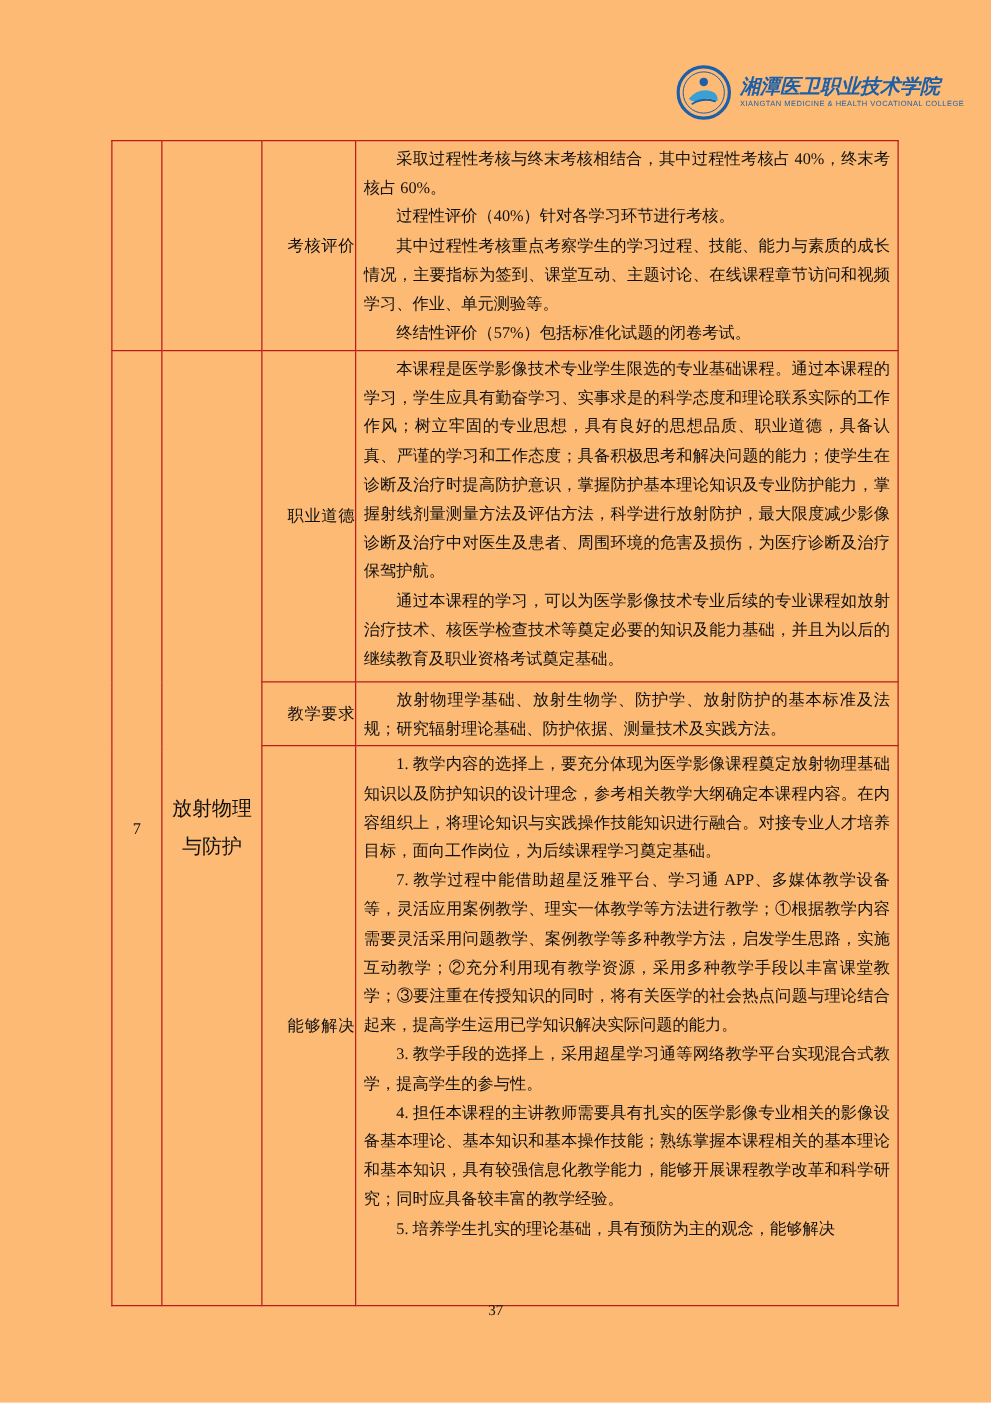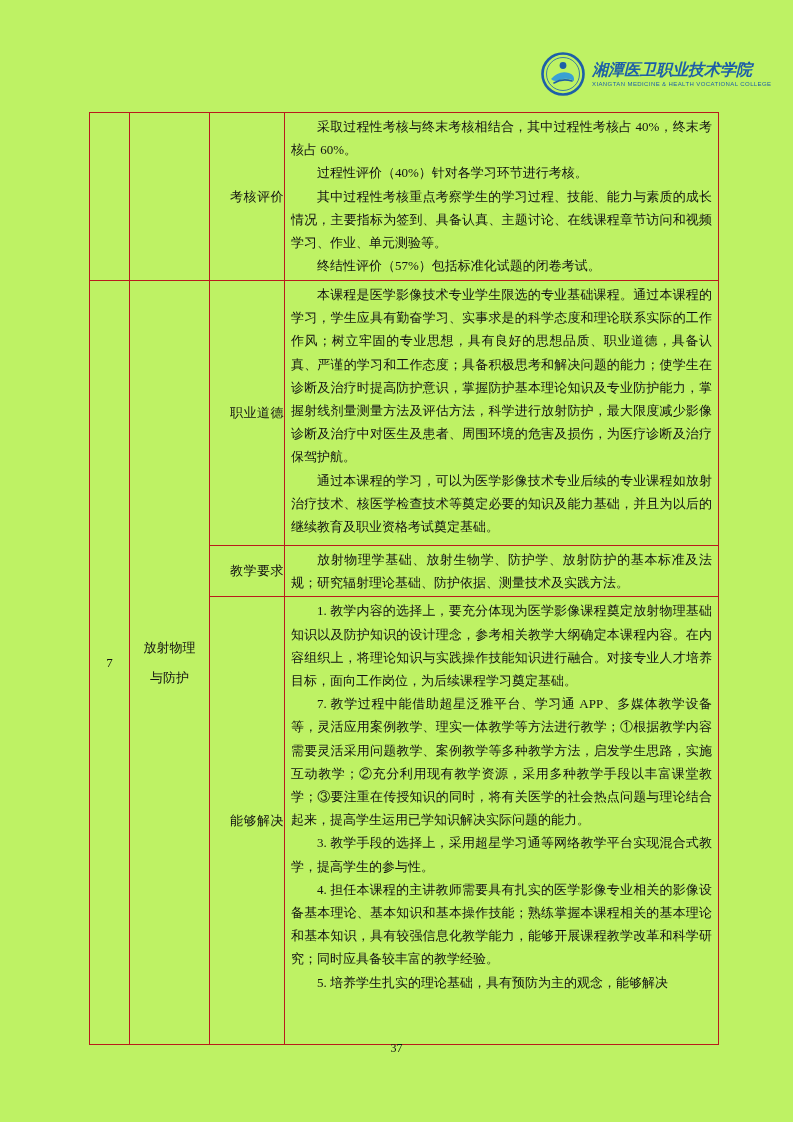--- a/index.html
+++ b/index.html
@@ -3,21 +3,21 @@
 <meta charset="utf-8">
 <style>
   * { margin:0; padding:0; box-sizing:border-box; }
   html, body { width:793px; height:1122px; background:#ffffff; }
   body {
     position:relative;
     font-family:"Liberation Serif","DejaVu Serif",serif;
     color:#111111;
     overflow:hidden;
   }
-  .page { position:absolute; inset:0; background:#bef264; }
+  .page { position:absolute; inset:0; background:#fdba74; }
 
   
   .header-logo {
     position:absolute; top:52px; left:541px;
     display:flex; align-items:center; gap:7px;
   }
   .logo-emblem { width:44px; height:44px; flex:0 0 auto; }
   .logo-text { display:flex; flex-direction:column; justify-content:center; }
   .logo-title {
     font-size:16px; font-weight:bold; color:#1d5fa8;
@@ -42,21 +42,21 @@
   td.c-index  { width:40px;  text-align:center; vertical-align:middle; }
   td.c-course { width:80px;  text-align:center; vertical-align:middle; }
   td.c-label  { width:75px;  text-align:right; vertical-align:middle; letter-spacing:0.5px; }
   td.c-content{ width:434px; vertical-align:top; padding:2px 6px 2px 6px; }
   td.c-content p {
     text-indent:2em;
     text-align:justify;
     line-height:23.2px;
     font-size:13px;
   }
-  .course-line { line-height:30px; font-size:13px; }
+  .course-line { line-height:30px; font-size:16px; }
 
   tr.r-assess  { height:168px; }
   tr.r-goal    { height:265px; }
   tr.r-main    { height:47px; }
   tr.r-require { height:448px; }
 
   
   .footer {
     position:absolute; top:1041px; left:0; width:793px;
     text-align:center; font-size:12px; color:#111111;
@@ -85,21 +85,21 @@
 
   <table class="syllabus">
     <tbody>
       <tr class="r-assess">
         <td class="c-index"></td>
         <td class="c-course"></td>
         <td class="c-label">考核评价</td>
         <td class="c-content">
           <p>采取过程性考核与终末考核相结合，其中过程性考核占 40%，终末考核占 60%。</p>
           <p>过程性评价（40%）针对各学习环节进行考核。</p>
-          <p>其中过程性考核重点考察学生的学习过程、技能、能力与素质的成长情况，主要指标为签到、具备认真、主题讨论、在线课程章节访问和视频学习、作业、单元测验等。</p>
+          <p>其中过程性考核重点考察学生的学习过程、技能、能力与素质的成长情况，主要指标为签到、课堂互动、主题讨论、在线课程章节访问和视频学习、作业、单元测验等。</p>
           <p>终结性评价（57%）包括标准化试题的闭卷考试。</p>
         </td>
       </tr>
 
       <tr class="r-goal">
         <td class="c-index" rowspan="3">7</td>
         <td class="c-course" rowspan="3">
           <div class="course-line">放射物理</div>
           <div class="course-line">与防护</div>
         </td>

